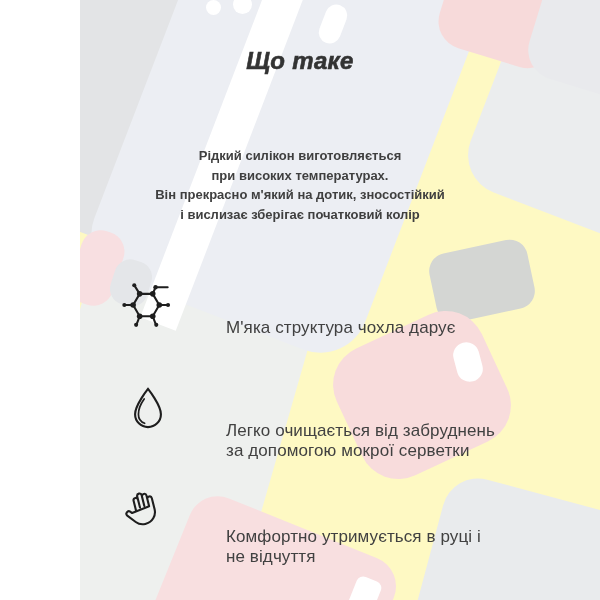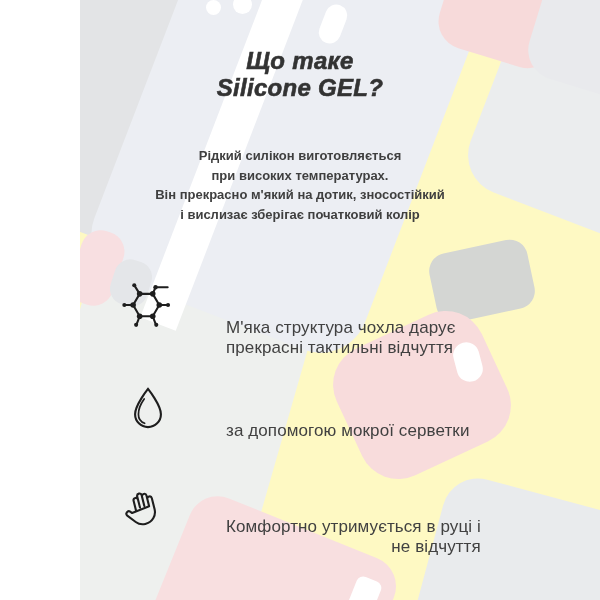--- a/index.html
+++ b/index.html
@@ -62,21 +62,20 @@
   <div class="bg c-gray-tr"></div>
   <div class="bg blob-pink"></div>
   <div class="bg blob-gray"></div>
   <div class="bg c-pink-b"></div>
   <div class="bg tab1"></div>
   <div class="bg c-gray-br"></div>
   <div class="bg strip-left"></div>
 
   <div class="title">
     <span>Що таке</span>
-    <span>Silicone GEL?</span>
   </div>
 
   <div class="intro">
     <div>Рідкий силікон виготовляється</div>
     <div>при високих температурах.</div>
     <div>Він прекрасно м'який на дотик, зносостійкий</div>
     <div>і вислизає зберігає початковий колір</div>
   </div>
 
   <div class="feature" style="top:0;">
@@ -100,47 +99,47 @@
         <circle cx="3.6" cy="29" r="2.2"></circle>
           <circle cx="14.2" cy="7.8" r="2.2"></circle>
         <circle cx="37" cy="10" r="2.4"></circle>
           <circle cx="50.4" cy="29" r="2.2"></circle>
         <circle cx="37.8" cy="50.2" r="2.2"></circle>
           <circle cx="16.2" cy="50.2" r="2.2"></circle>
       </g>
     </svg>
     <div class="f-text" style="top:290px;">
       <span>М'яка структура чохла дарує</span>
-      <span>прекрасні тактильні відчуття</span>
     </div>
   </div>
 
   <div class="feature" style="top:0;">
     <svg class="f-icon" style="left:130px;top:386px;" width="36" height="44" viewBox="0 0 36 46">
       <g stroke="#1e1e1e" fill="none" stroke-linecap="round">
         <path stroke-width="2.2" d="M18 3 C 18 3 4.5 20 4.5 29.5 a13.5 13.5 0 0 0 27 0 C 31.5 20 18 3 18 3 Z"></path>
         <path stroke-width="1.8" d="M14 13.5 C 10 19 8 25 8 29.5 a10 10 0 0 0 6.5 9.5"></path>
       </g>
     </svg>
     <div class="f-text" style="top:393px;">
+      <span>Легко очищається від забруднень</span>
       <span>за допомогою мокрої серветки</span>
     </div>
   </div>
 
   <div class="feature" style="top:0;">
     <svg class="f-icon" style="left:123px;top:486px;" width="42" height="48" viewBox="0 0 44 50">
       <g transform="rotate(-14 22 26)" fill="none" stroke="#1e1e1e" stroke-width="2.2" stroke-linecap="round" stroke-linejoin="round">
         <path d="M14 24 V13 a2.4 2.4 0 0 1 4.8 0 V21.5
                  M18.8 21.5 V9.5 a2.4 2.4 0 0 1 4.8 0 V21
                  M23.6 21 V11 a2.4 2.4 0 0 1 4.8 0 V22.5
                  M28.4 22.5 V15 a2.4 2.4 0 0 1 4.8 0 V27
                  a12.5 12.5 0 0 1 -12.5 12.5 h-0.6
                  a12 12 0 0 1 -9.3 -4.4 l-7 -8.6
                  a2.6 2.6 0 0 1 4 -3.3 l1.6 1.9 z"></path>
       </g>
     </svg>
-    <div class="f-text" style="top:489px;text-align:right;">
+    <div class="f-text" style="top:499px;">
       <span>Комфортно утримується в руці і</span>
       <span>не відчуття</span>
     </div>
   </div>
 
 </div>
 
 </body></html>

